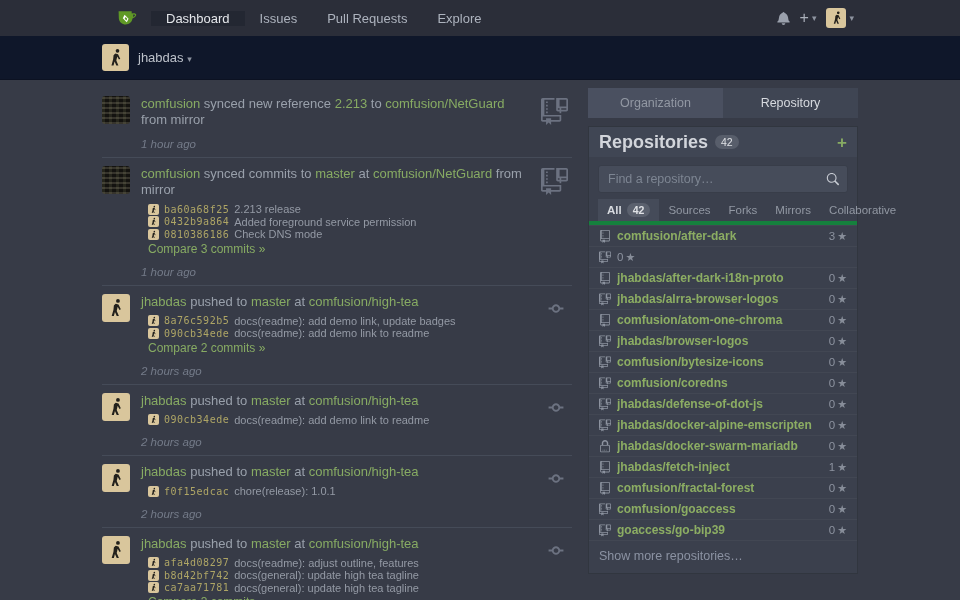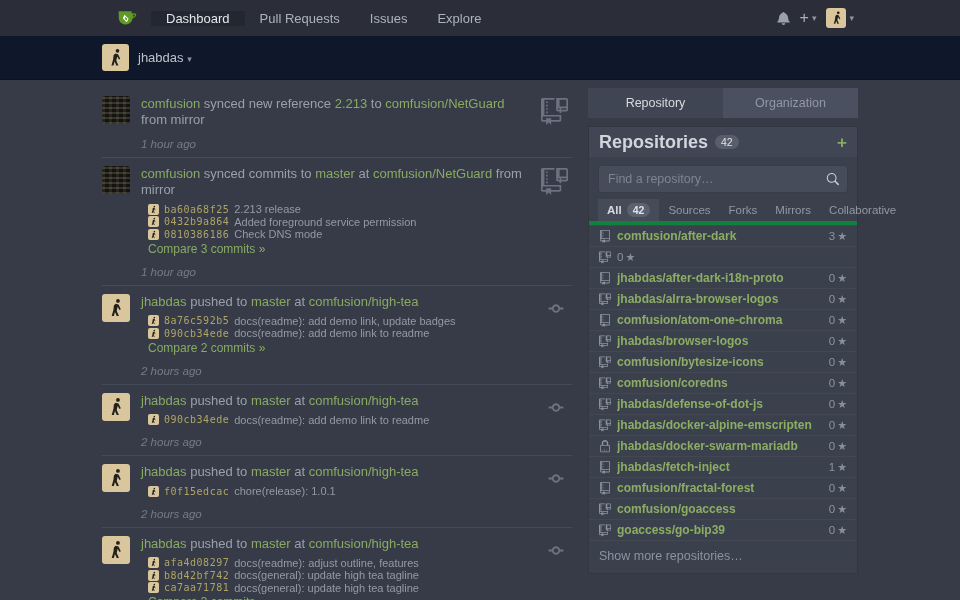--- a/index.html
+++ b/index.html
@@ -124,24 +124,24 @@
     <span class="logo">
         <svg>
           <use href="#i-logo"></use>
         </svg>
       </span>
     <nav class="nav-menu">
         <span class="nav-item active">
           <span>Dashboard</span>
         </span>
         <span class="nav-item">
+          <span>Issues</span>
+        </span>
+        <span class="nav-item">
           <span>Pull Requests</span>
-        </span>
-        <span class="nav-item">
-          <span>Issues</span>
         </span>
         <span class="nav-item">
           <span>Explore</span>
         </span>
       </nav>
     <div class="nav-right">
       <span class="icon-btn">
           <svg>
             <use href="#i-bell"></use>
           </svg>
@@ -358,25 +358,25 @@
 
     </div>
     <svg class="feed-icon ic-commit">
           <use href="#i-commit"></use>
         </svg>
   </div>
     </div>
 
   <aside class="panel">
     <div class="tabs">
+        <span class="tab">
+          <span>Organization</span>
+        </span>
         <span class="tab active">
           <span>Repository</span>
-        </span>
-        <span class="tab">
-          <span>Organization</span>
         </span>
       </div>
     <div class="panel-box">
       <div class="panel-head">
         <span class="panel-head-title">Repositories</span>
         <span class="badge">42</span>
         <span class="panel-plus">+</span>
       </div>
       <div class="search-wrap">
         <input class="search-input" type="text" placeholder="Find a repository…" style="">

